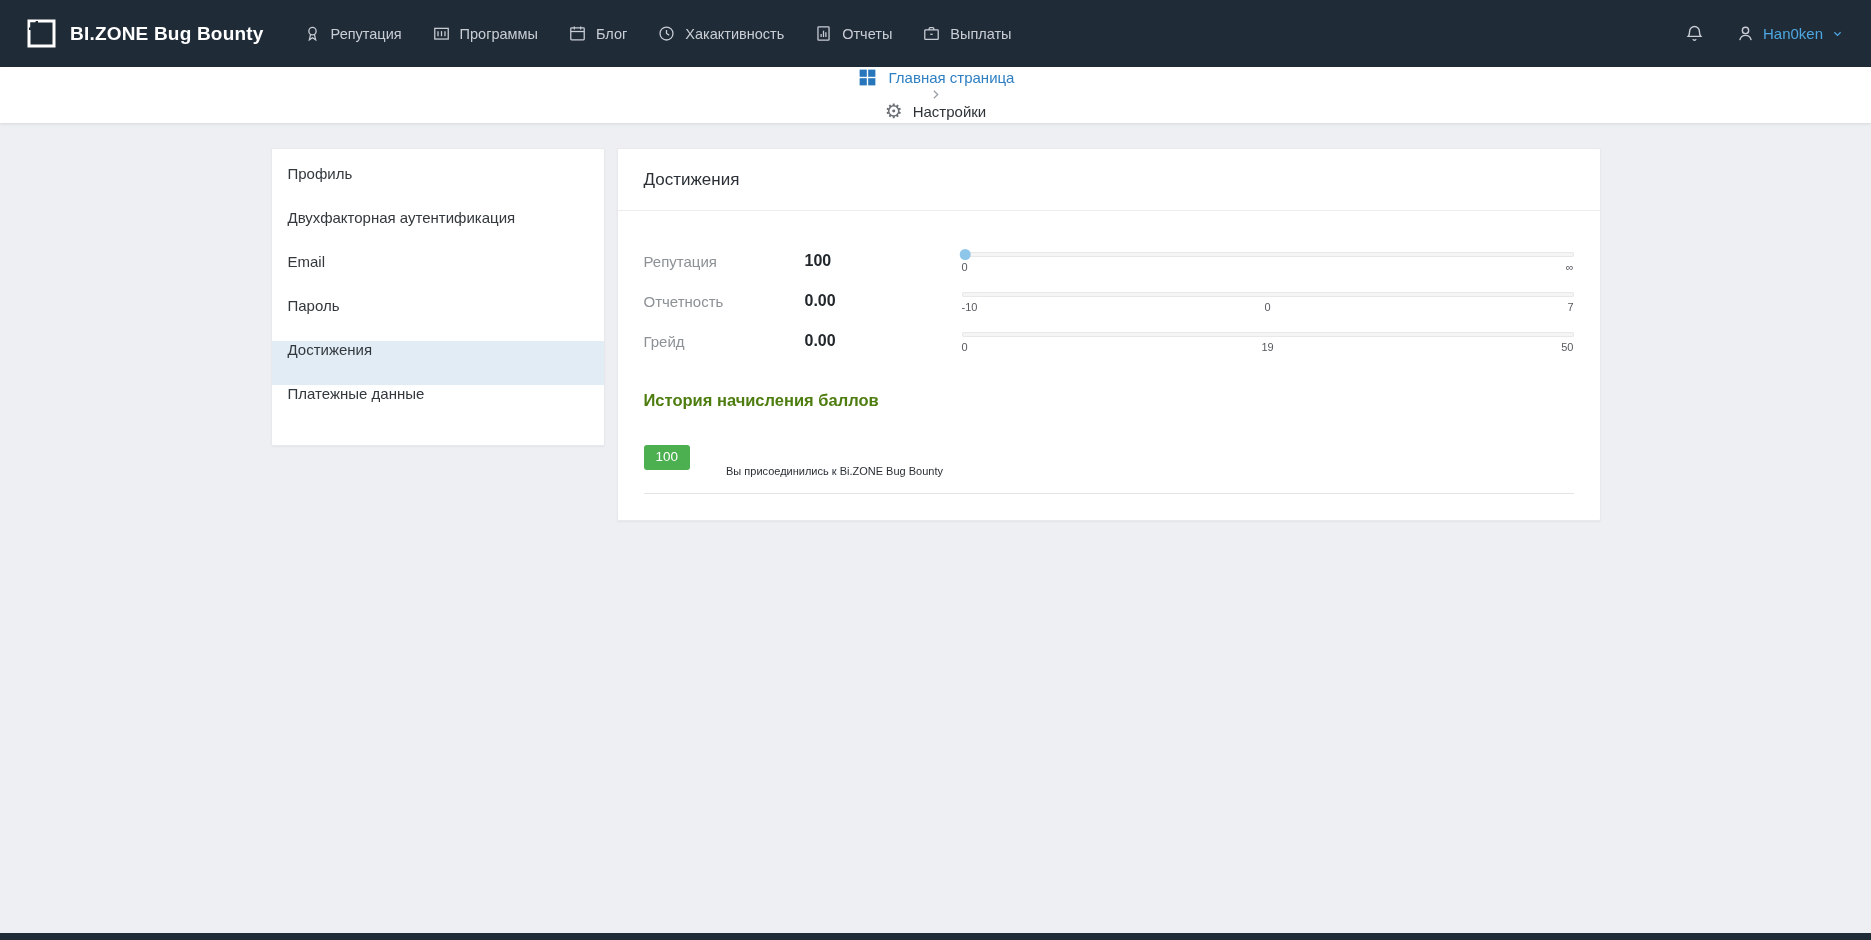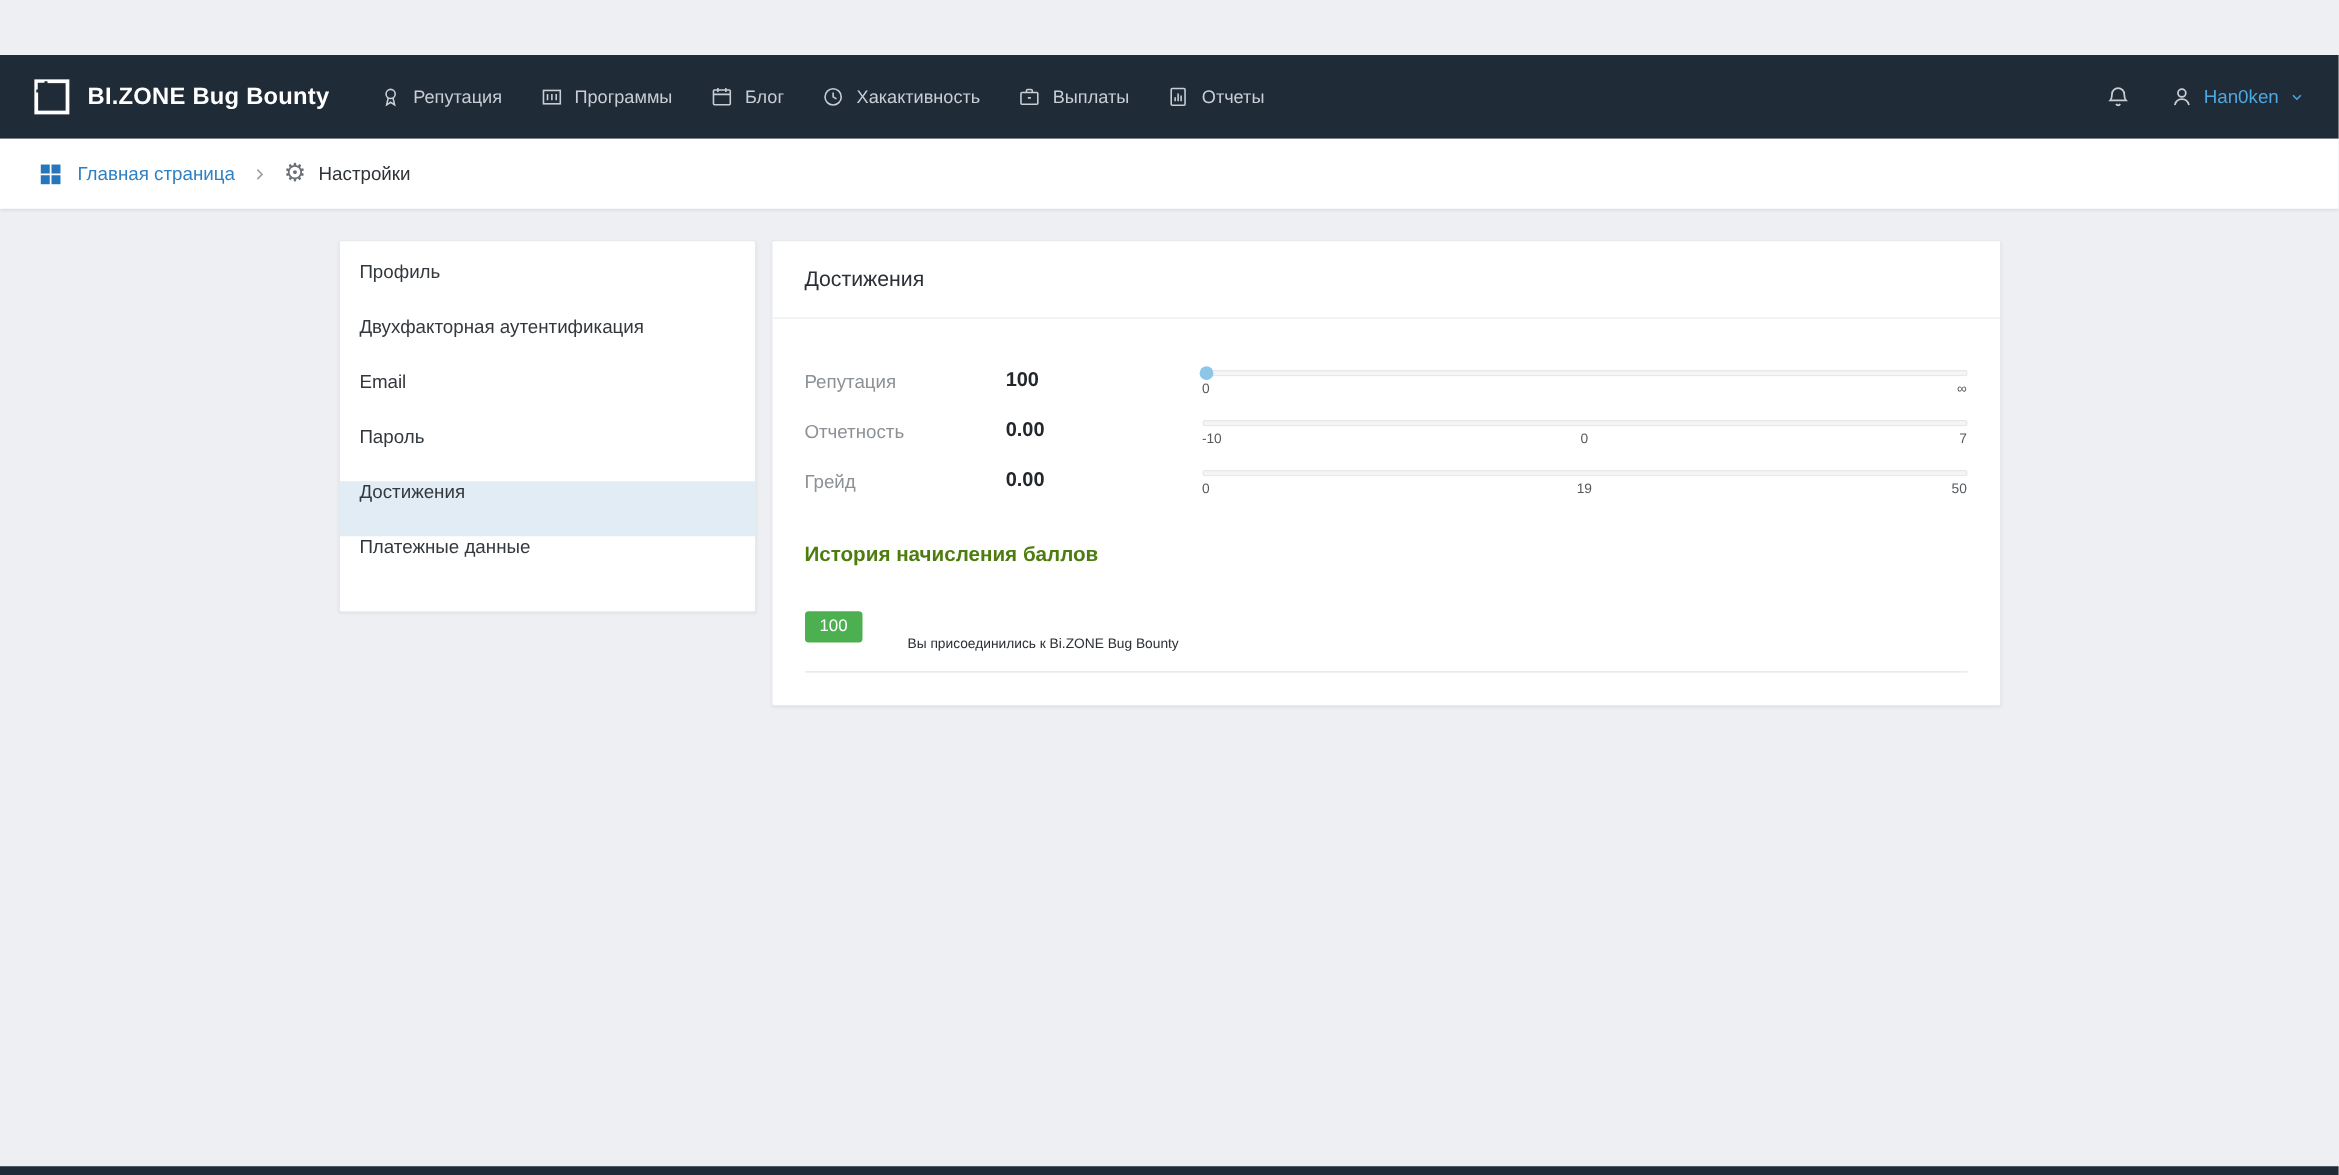--- a/index.html
+++ b/index.html
@@ -11,21 +11,20 @@
     overflow: hidden;
   }
 
   
   .navbar {
     height: 67px;
     background: #202b38;
     display: flex;
     align-items: center;
     padding: 0 26px;
-    margin-top: 44px;
   }
   .brand {
     display: flex;
     align-items: center;
     gap: 13px;
     color: #ffffff;
     font-weight: 700;
     font-size: 19px;
     letter-spacing: .2px;
     cursor: pointer;
@@ -60,20 +59,21 @@
   
   .breadcrumb-bar {
     height: 56px;
     background: #ffffff;
     display: flex;
     align-items: center;
     padding: 0 30px;
     box-shadow: 0 1px 3px rgba(20,30,40,0.10);
     position: relative;
     z-index: 2;
+    flex-direction: column;
   }
   .crumb-home {
     display: flex;
     align-items: center;
     gap: 11px;
     color: #2f80c3;
     font-size: 15px;
     cursor: pointer;
   }
   .crumb-sep { display: flex; align-items: center; color: #9aa0a6; margin: 0 13px; }
@@ -230,34 +230,34 @@
     </div>
     <div class="nav-item">
       <svg width="19" height="19" viewBox="0 0 24 24" fill="none" stroke="currentColor" stroke-width="1.6">
         <circle cx="12" cy="12" r="8.2"></circle>
         <path d="M12 7.5 V12 L15.4 14"></path>
       </svg>
       <span>Хакактивность</span>
     </div>
     <div class="nav-item">
       <svg width="19" height="19" viewBox="0 0 24 24" fill="none" stroke="currentColor" stroke-width="1.6">
-        <rect x="3.5" y="7.5" width="17" height="12" rx="1"></rect>
-        <path d="M9 7.5 V6 a1.5 1.5 0 0 1 1.5 -1.5 h3 a1.5 1.5 0 0 1 1.5 1.5 V7.5"></path>
-        <path d="M10.5 13 h3"></path>
-      </svg>
-      <span>Выплаты</span>
-    </div>
-    <div class="nav-item">
-      <svg width="19" height="19" viewBox="0 0 24 24" fill="none" stroke="currentColor" stroke-width="1.6">
         <rect x="5" y="3.5" width="14" height="17" rx="1"></rect>
         <line x1="9" y1="16.5" x2="9" y2="12.5"></line>
         <line x1="12" y1="16.5" x2="12" y2="8.5"></line>
         <line x1="15" y1="16.5" x2="15" y2="10.5"></line>
       </svg>
       <span>Отчеты</span>
+    </div>
+    <div class="nav-item">
+      <svg width="19" height="19" viewBox="0 0 24 24" fill="none" stroke="currentColor" stroke-width="1.6">
+        <rect x="3.5" y="7.5" width="17" height="12" rx="1"></rect>
+        <path d="M9 7.5 V6 a1.5 1.5 0 0 1 1.5 -1.5 h3 a1.5 1.5 0 0 1 1.5 1.5 V7.5"></path>
+        <path d="M10.5 13 h3"></path>
+      </svg>
+      <span>Выплаты</span>
     </div>
   </nav>
 
   <div class="nav-right">
     <div class="bell-btn">
       <svg width="21" height="21" viewBox="0 0 24 24" fill="none" stroke="currentColor" stroke-width="1.6">
         <path d="M12 4 a5.6 5.6 0 0 1 5.6 5.6 c0 3.1 .8 4.7 1.7 5.7 H4.7 c.9 -1 1.7 -2.6 1.7 -5.7 A5.6 5.6 0 0 1 12 4 z"></path>
         <path d="M10.2 18.4 a1.9 1.9 0 0 0 3.6 0"></path>
       </svg>
     </div>

